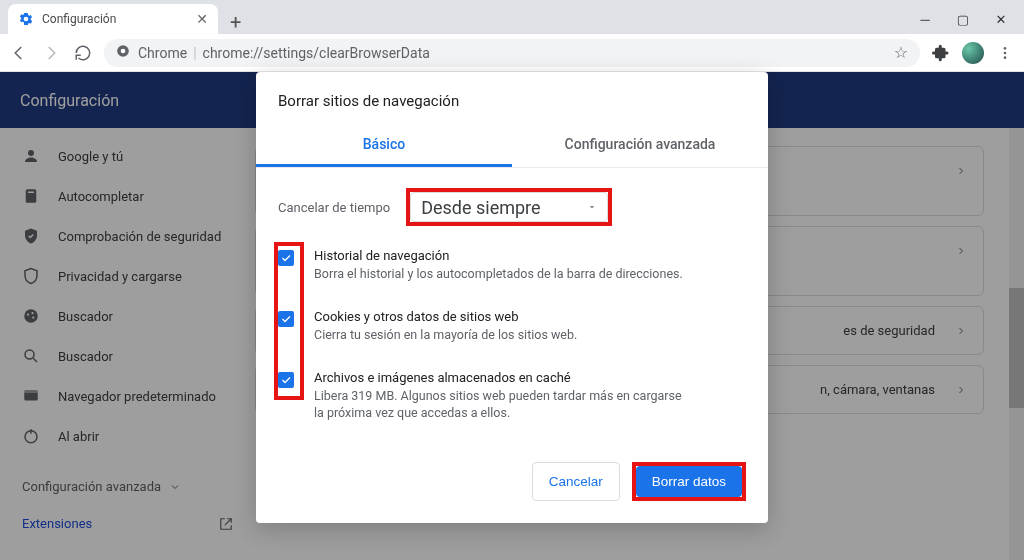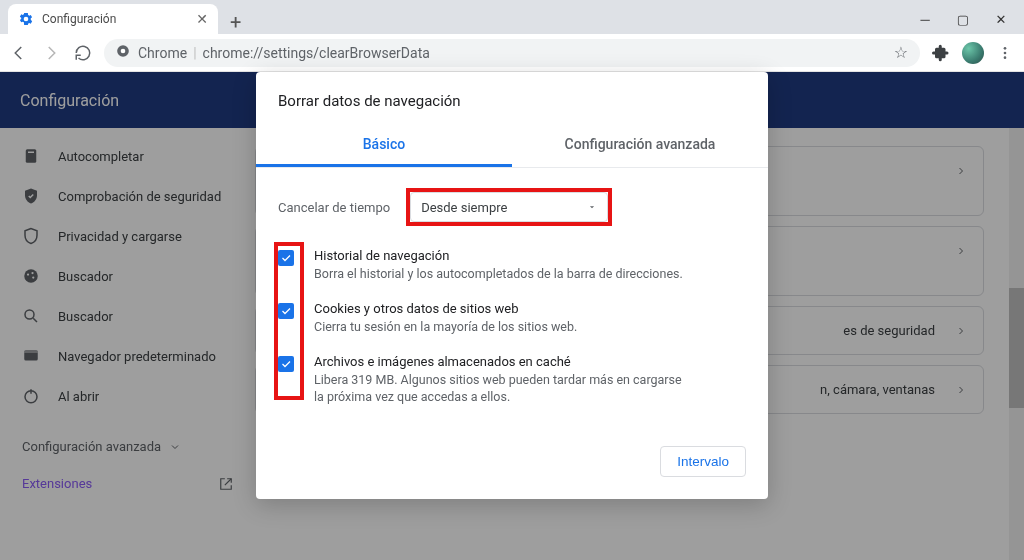--- a/index.html
+++ b/index.html
@@ -28,55 +28,55 @@
 
   
   .bluebar { height: 56px; background: #203b82; color: #fff; display: flex; align-items: center; padding: 0 20px; font-size: 16px; }
 
   
   .settingsbody { display: flex; height: calc(560px - 34px - 38px - 56px); }
   .sidebar { width: 255px; padding: 8px 0; }
   .side-item { display: flex; align-items: center; padding: 11px 22px; color: #3c4043; font-size: 13px; gap: 18px; }
   .side-item svg { width: 18px; height: 18px; flex-shrink:0; }
   .side-adv { padding: 11px 22px; color: #5f6368; display:flex; align-items:center; gap:8px; margin-top: 12px;}
-  .side-ext { padding: 11px 22px; color: #8b5cf6; display:flex; align-items:center; gap:8px;}
+  .side-ext { padding: 11px 22px; color: #1d4ed8; display:flex; align-items:center; gap:8px;}
 
   .maincol { flex: 1; padding: 18px 0; position: relative; }
   .card { border: 1px solid #dadce0; border-radius: 6px; margin: 0 40px 10px 0; }
   .cardrow { padding: 16px; display:flex; align-items:center; justify-content:space-between; color:#3c4043;}
   .scrollbar { position:absolute; right:0; top:0; bottom:0; width:15px; background:#f1f1f1; }
   .scrollthumb { position:absolute; right:0; top:160px; width:15px; height:120px; background:#c1c1c1; }
 
   
   .scrim { position: absolute; left: 0; right: 0; top: 72px; bottom: 0; background: rgba(0,0,0,0.38); }
 
   
   .dialog { position: absolute; top: 72px; left: 256px; width: 512px; background: #fff; border-radius: 4px; box-shadow: 0 6px 24px rgba(0,0,0,0.2); }
   .dlg-title { padding: 20px 22px 14px; font-size: 15px; color: #202124; }
   .dlg-tabs { display: flex; }
   .dlg-tab { flex: 1; text-align: center; padding: 12px 0; color: #5f6368; font-size: 14px; font-weight: 500; cursor:pointer; }
   .dlg-tab.active { color: #1a73e8; border-bottom: 3px solid #1a73e8; }
   .dlg-sep { border-bottom: 1px solid #e8eaed; }
   .dlg-body { padding: 20px 22px 10px; }
   .range-row { display: flex; align-items: center; gap: 16px; margin-bottom: 22px; }
   .range-label { color: #5f6368; font-size: 13px; }
-  .select { width: 198px; height: 30px; border: 1px solid #dadce0; border-radius: 4px; display: flex; align-items: center; padding: 0 10px; color: #3c4043; font-size: 13px; justify-content: space-between; }
+  .select { width: 198px; height: 30px; border: 1px solid #dadce0; border-radius: 4px; display: flex; align-items: center; padding: 0 10px; color: #3c4043; font-size: 18px; justify-content: space-between; }
   .hl-red { border: 4px solid #e71414; }
   .checks-hl { border: 4px solid #e71414; padding: 4px 2px; width:30px; display:flex; flex-direction:column; gap:30px; align-items:center; position:absolute;}
   .chkwrap { display: flex; gap: 20px; margin-bottom: 18px; }
   .chkbox { width: 16px; height: 16px; background: #1a73e8; border-radius: 2px; display: flex; align-items: center; justify-content: center; flex-shrink:0; margin-top:2px;}
   .chkbox svg { stroke: #fff; stroke-width: 2.5; fill: none; }
   .chkitem .head { color: #202124; font-size: 13px; }
   .chkitem .sub { color: #5f6368; font-size: 12.5px; margin-top: 3px; line-height: 1.35; max-width: 380px;}
   .dlg-actions { display: flex; justify-content: flex-end; gap: 12px; padding: 12px 22px 22px; }
   .btn-cancel { border: 1px solid #dadce0; background: #fff; color: #1a73e8; padding: 7px 16px; border-radius: 4px; font-size: 13.5px; font-weight: 500; }
   .btn-primary { background: #1a73e8; color: #fff; border: none; padding: 8px 16px; border-radius: 4px; font-size: 13.5px; font-weight: 500; }
 
   .cb-hl-wrap{position:relative;}
-  .checks-col{display:flex; flex-direction:column;}
+  .checks-col{display:flex; flex-direction:column;gap:8px;}
 </style>
 </head>
 <body>
 
 <div class="titlebar">
   <div class="tab">
     <span class="favicon">
       <svg viewBox="0 0 24 24" fill="#1a73e8">
           <path d="M19.14,12.94a7,7,0,0,0,0-1.88l2-1.55-2-3.46-2.35.95a7,7,0,0,0-1.63-.95L14.8,3H9.2l-.39,2.05a7,7,0,0,0-1.63.95L4.83,5.05l-2,3.46,2,1.55a7,7,0,0,0,0,1.88l-2,1.55,2,3.46,2.35-.95a7,7,0,0,0,1.63.95L9.2,21h5.6l.39-2.05a7,7,0,0,0,1.63-.95l2.35.95,2-3.46ZM12,15.5A3.5,3.5,0,1,1,15.5,12,3.5,3.5,0,0,1,12,15.5Z"></path>
         </svg>
@@ -137,20 +137,27 @@
       </svg>
     </div>
 </div>
 
 <div class="bluebar">
   <span>Configuración</span>
 </div>
 
 <div class="settingsbody">
   <div class="sidebar">
+    <div class="side-item">
+        <svg viewBox="0 0 24 24" fill="#5f6368">
+          <circle cx="12" cy="8" r="4"></circle>
+          <path d="M4 20c0-4 4-6 8-6s8 2 8 6Z"></path>
+        </svg>
+        <span>Google y tú</span>
+      </div>
     <div class="side-item">
         <svg viewBox="0 0 24 24" fill="#5f6368">
           <rect x="5" y="3" width="14" height="18" rx="2"></rect>
           <rect x="8" y="6" width="8" height="2" fill="#fff"></rect>
         </svg>
         <span>Autocompletar</span>
       </div>
     <div class="side-item">
         <svg viewBox="0 0 24 24" fill="#5f6368">
           <path d="M12 2 4 5v6c0 5 3.4 9.5 8 11 4.6-1.5 8-6 8-11V5Z"></path>
@@ -244,21 +251,21 @@
         </div>
     </div>
     <div class="scrollbar"></div>
     <div class="scrollthumb"></div>
   </div>
 </div>
 
 <div class="scrim"></div>
 
 <div class="dialog">
-  <div class="dlg-title">Borrar datos de navegación</div>
+  <div class="dlg-title">Borrar sitios de navegación</div>
   <div class="dlg-tabs">
     <div class="dlg-tab active">Básico</div>
     <div class="dlg-tab">Configuración avanzada</div>
   </div>
   <div class="dlg-sep"></div>
   <div class="dlg-body">
     <div class="range-row">
       <span class="range-label">Cancelar de tiempo</span>
       <div class="hl-red" style="padding:0px;">
         <div class="select">
@@ -305,15 +312,18 @@
             </div>
           <div class="chkitem">
             <div class="head">Archivos e imágenes almacenados en caché</div>
             <div class="sub">Libera 319 MB. Algunos sitios web pueden tardar más en cargarse la próxima vez que accedas a ellos.</div>
           </div>
         </div>
       </div>
     </div>
   </div>
   <div class="dlg-actions">
-    <button class="btn-cancel">Intervalo</button>
+    <button class="btn-cancel">Cancelar</button>
+    <div class="hl-red" style="padding:0;">
+      <button class="btn-primary">Borrar datos</button>
+    </div>
   </div>
 </div>
 
 </body></html>

